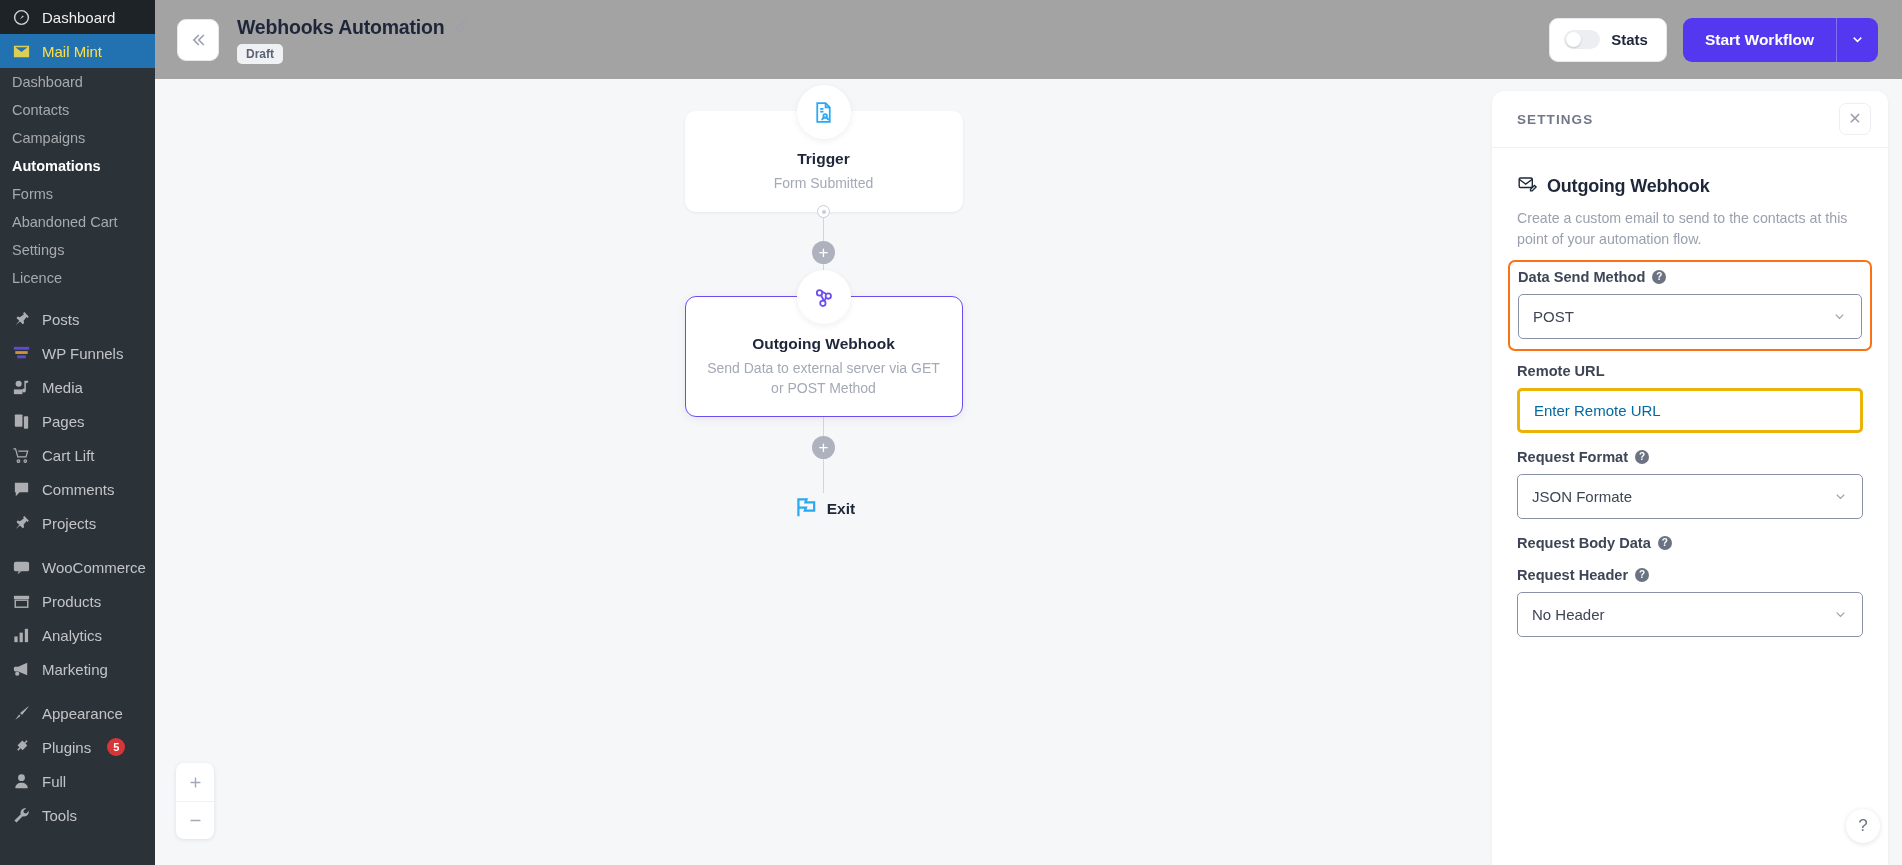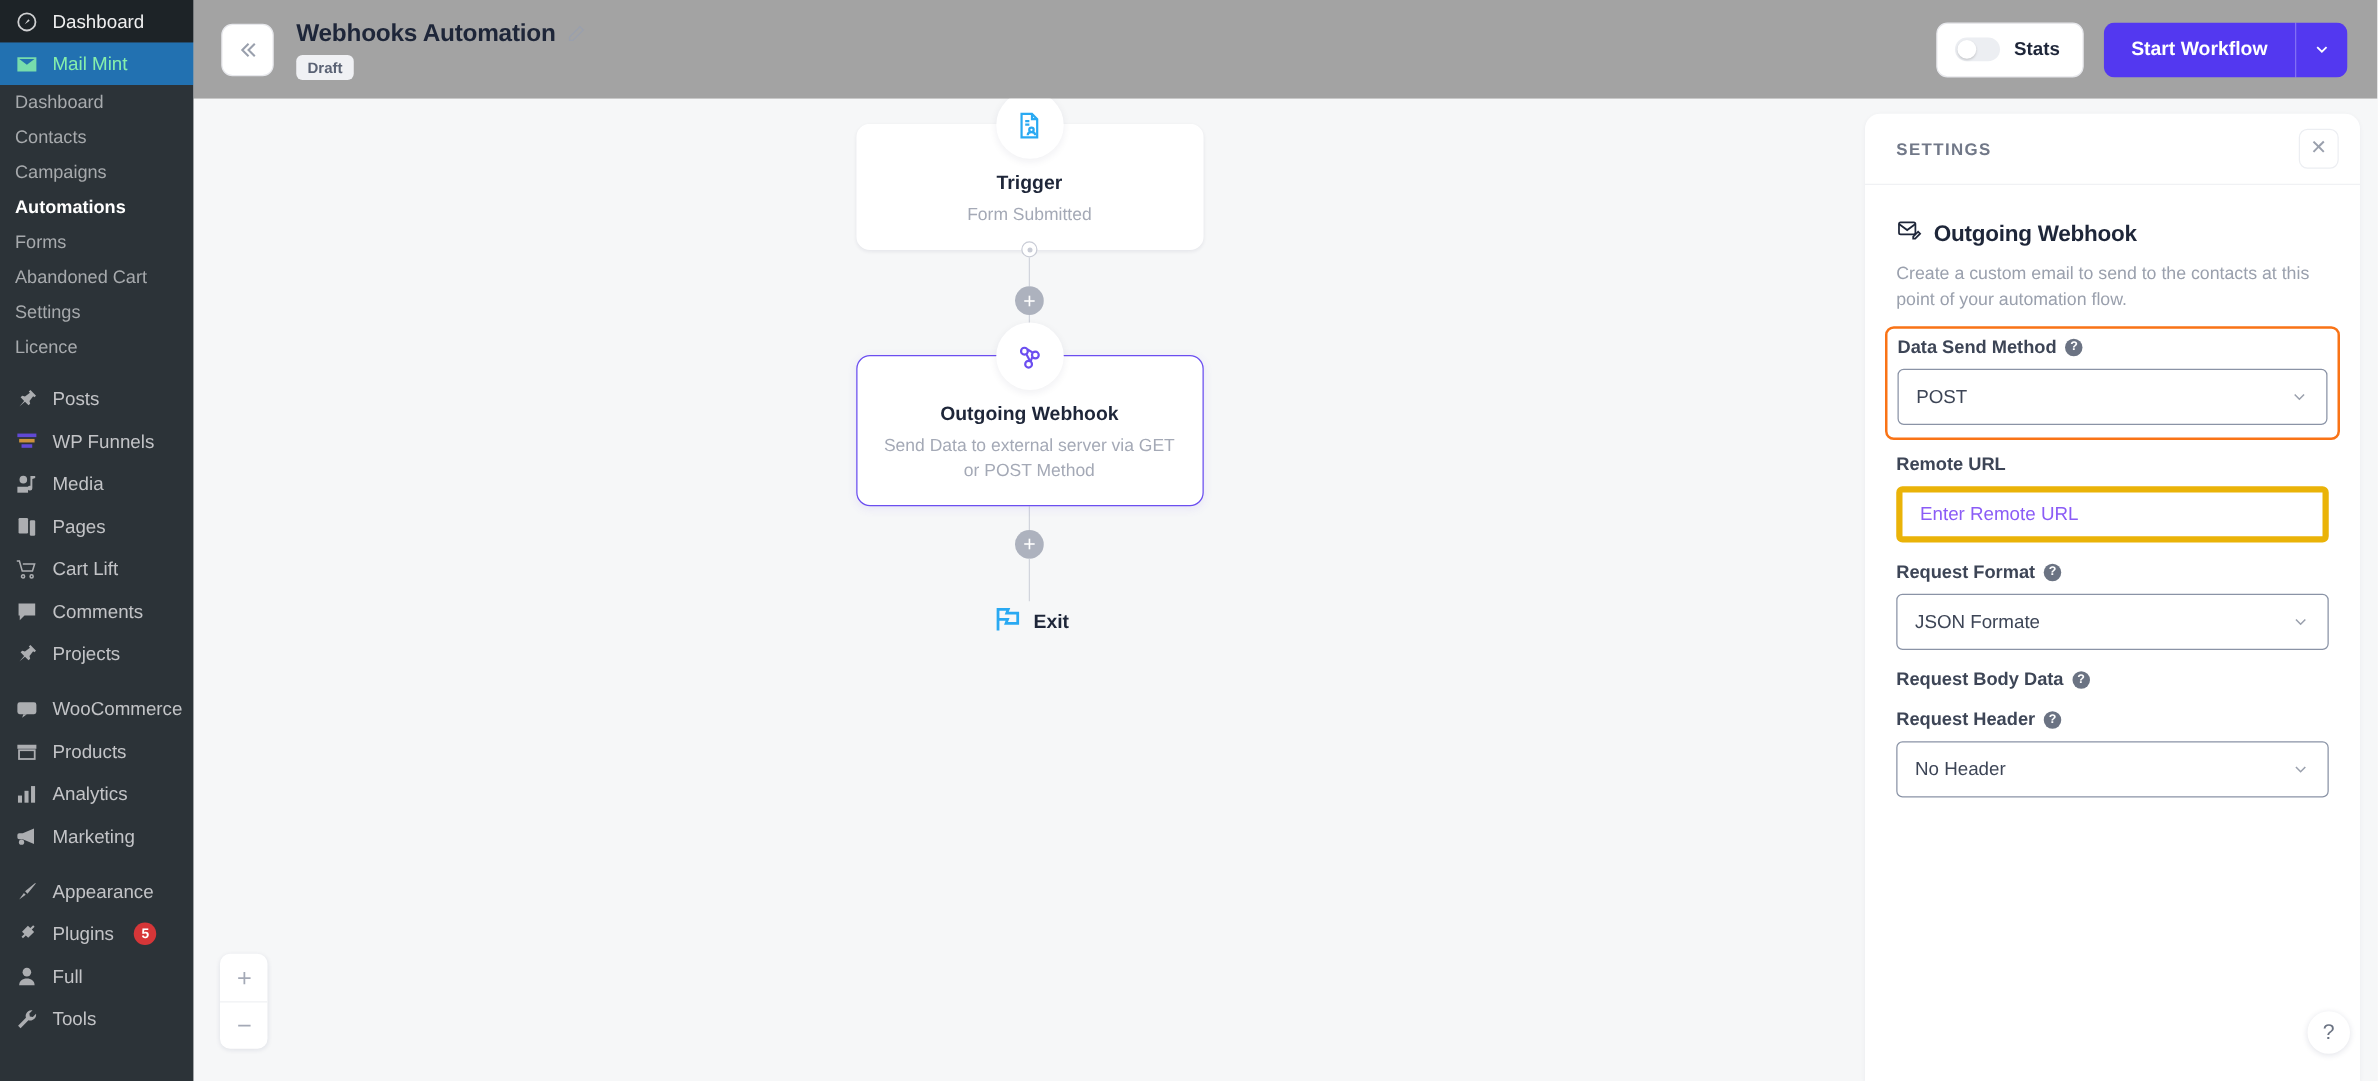--- a/index.html
+++ b/index.html
@@ -17,21 +17,21 @@
     background: #2c3338; color: #c3c4c7;
     font-size: 15px; padding-bottom: 10px;
     overflow: hidden;
   }
   .wp-row {
     display: flex; align-items: center;
     height: 34px; padding: 0 11px; gap: 10px;
     color: #c3c4c7; cursor: pointer; white-space: nowrap;
   }
   .wp-row.top { background: #1d2327; color: #f0f0f1; }
-  .wp-row.active-blue { background: #2271b1; color: #86efac; font-weight: 400; }
+  .wp-row.active-blue { background: #2271b1; color: #fde047; font-weight: 400; }
   .wp-ico { width: 21px; height: 21px; flex: 0 0 21px; display: flex; align-items: center; justify-content: center; opacity: .85; }
   .wp-ico svg { width: 19px; height: 19px; fill: currentColor; }
   .wp-sub {
     display: flex; align-items: center;
     height: 28px; padding: 0 11px 0 12px;
     font-size: 14.5px; color: #a7aaad; cursor: pointer;
   }
   .wp-sub.sel { color: #fff; font-weight: bold; }
   .wp-gap { height: 10px; }
   .wp-badge {
@@ -91,21 +91,21 @@
     border-left: 1px solid rgba(255,255,255,.28); cursor: pointer; color: #fff;
   }
   .start-caret svg { width: 15px; height: 15px; stroke: #fff; fill: none; stroke-width: 2.3; }
 
   
   .body-area { flex: 1; display: flex; background: #f6f7f8; min-height: 0; position: relative; }
   .canvas { flex: 1; position: relative; overflow: hidden; }
 
   .flow {
     position: absolute; left: 50%; transform: translateX(-50%);
-    top: 20px; display: flex; flex-direction: column; align-items: center;
+    top: 32px; display: flex; flex-direction: column; align-items: center;
   }
   .node {
     background: #fff; border-radius: 11px; width: 278px;
     box-shadow: 0 1px 3px rgba(22,33,74,.07);
     padding: 38px 16px 17px; text-align: center; position: relative;
     border: 1px solid transparent; cursor: pointer;
   }
   .node.selected { border: 1.5px solid #6b4ef0; box-shadow: 0 2px 8px rgba(107,78,240,.10); }
   .node-badge {
     position: absolute; top: -27px; left: 50%; transform: translateX(-50%);
@@ -182,21 +182,21 @@
     width: 14px; height: 14px; border-radius: 50%; background: #6b7383;
     color: #fff; font-size: 10px; font-weight: bold;
     display: inline-flex; align-items: center; justify-content: center;
     cursor: pointer; flex: 0 0 14px; line-height: 1;
   }
   .select, .textinput {
     width: 100%; height: 45px; border: 1px solid #8a93a6; border-radius: 5px;
     background: #fff; display: flex; align-items: center; padding: 0 14px;
     font-size: 15px; color: #3d4556; cursor: pointer; font-family: inherit;
   }
-  .textinput { border: 5px solid #eab308; color: #8b5cf6; cursor: text; }
+  .textinput { border: 3px solid #eab308; color: #0369a1; cursor: text; }
   .select-caret { margin-left: auto; color: #9aa0ad; display: flex; }
   .select-caret svg { width: 15px; height: 15px; stroke: currentColor; fill: none; stroke-width: 2; }
 
   .help-fab {
     position: absolute; right: 22px; bottom: 22px;
     width: 34px; height: 34px; border-radius: 50%; background: #fff;
     box-shadow: 0 1px 5px rgba(22,33,74,.13);
     display: flex; align-items: center; justify-content: center;
     font-size: 17px; color: #6b7383; cursor: pointer; z-index: 5;
   }

